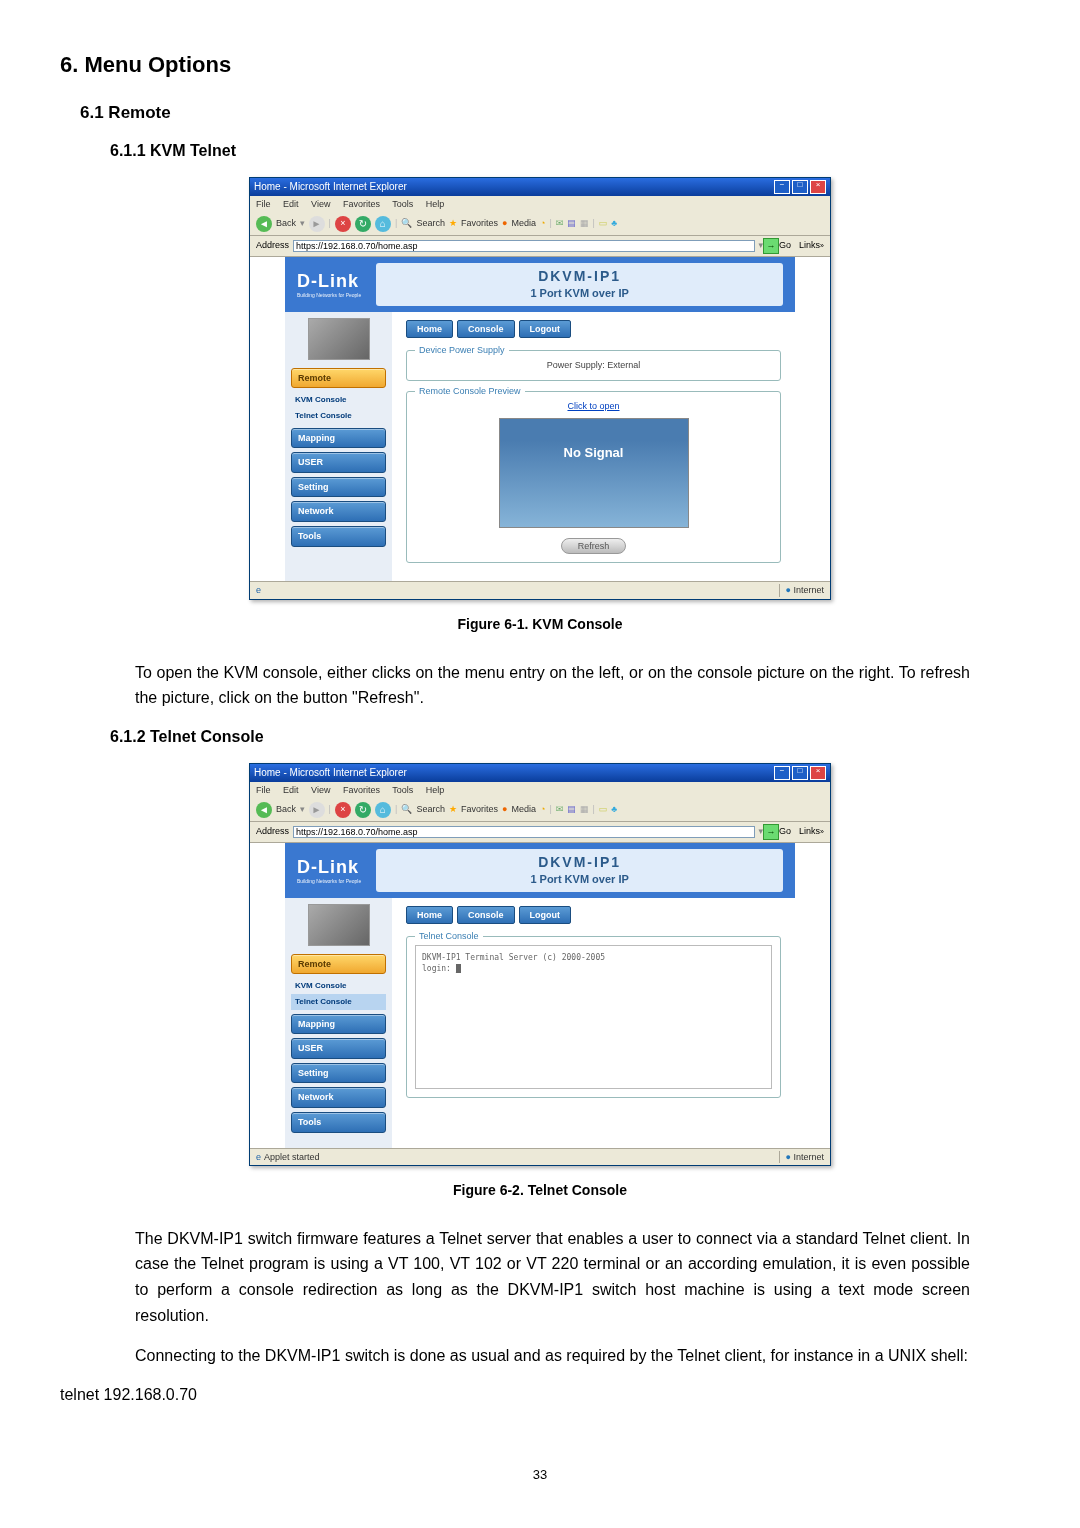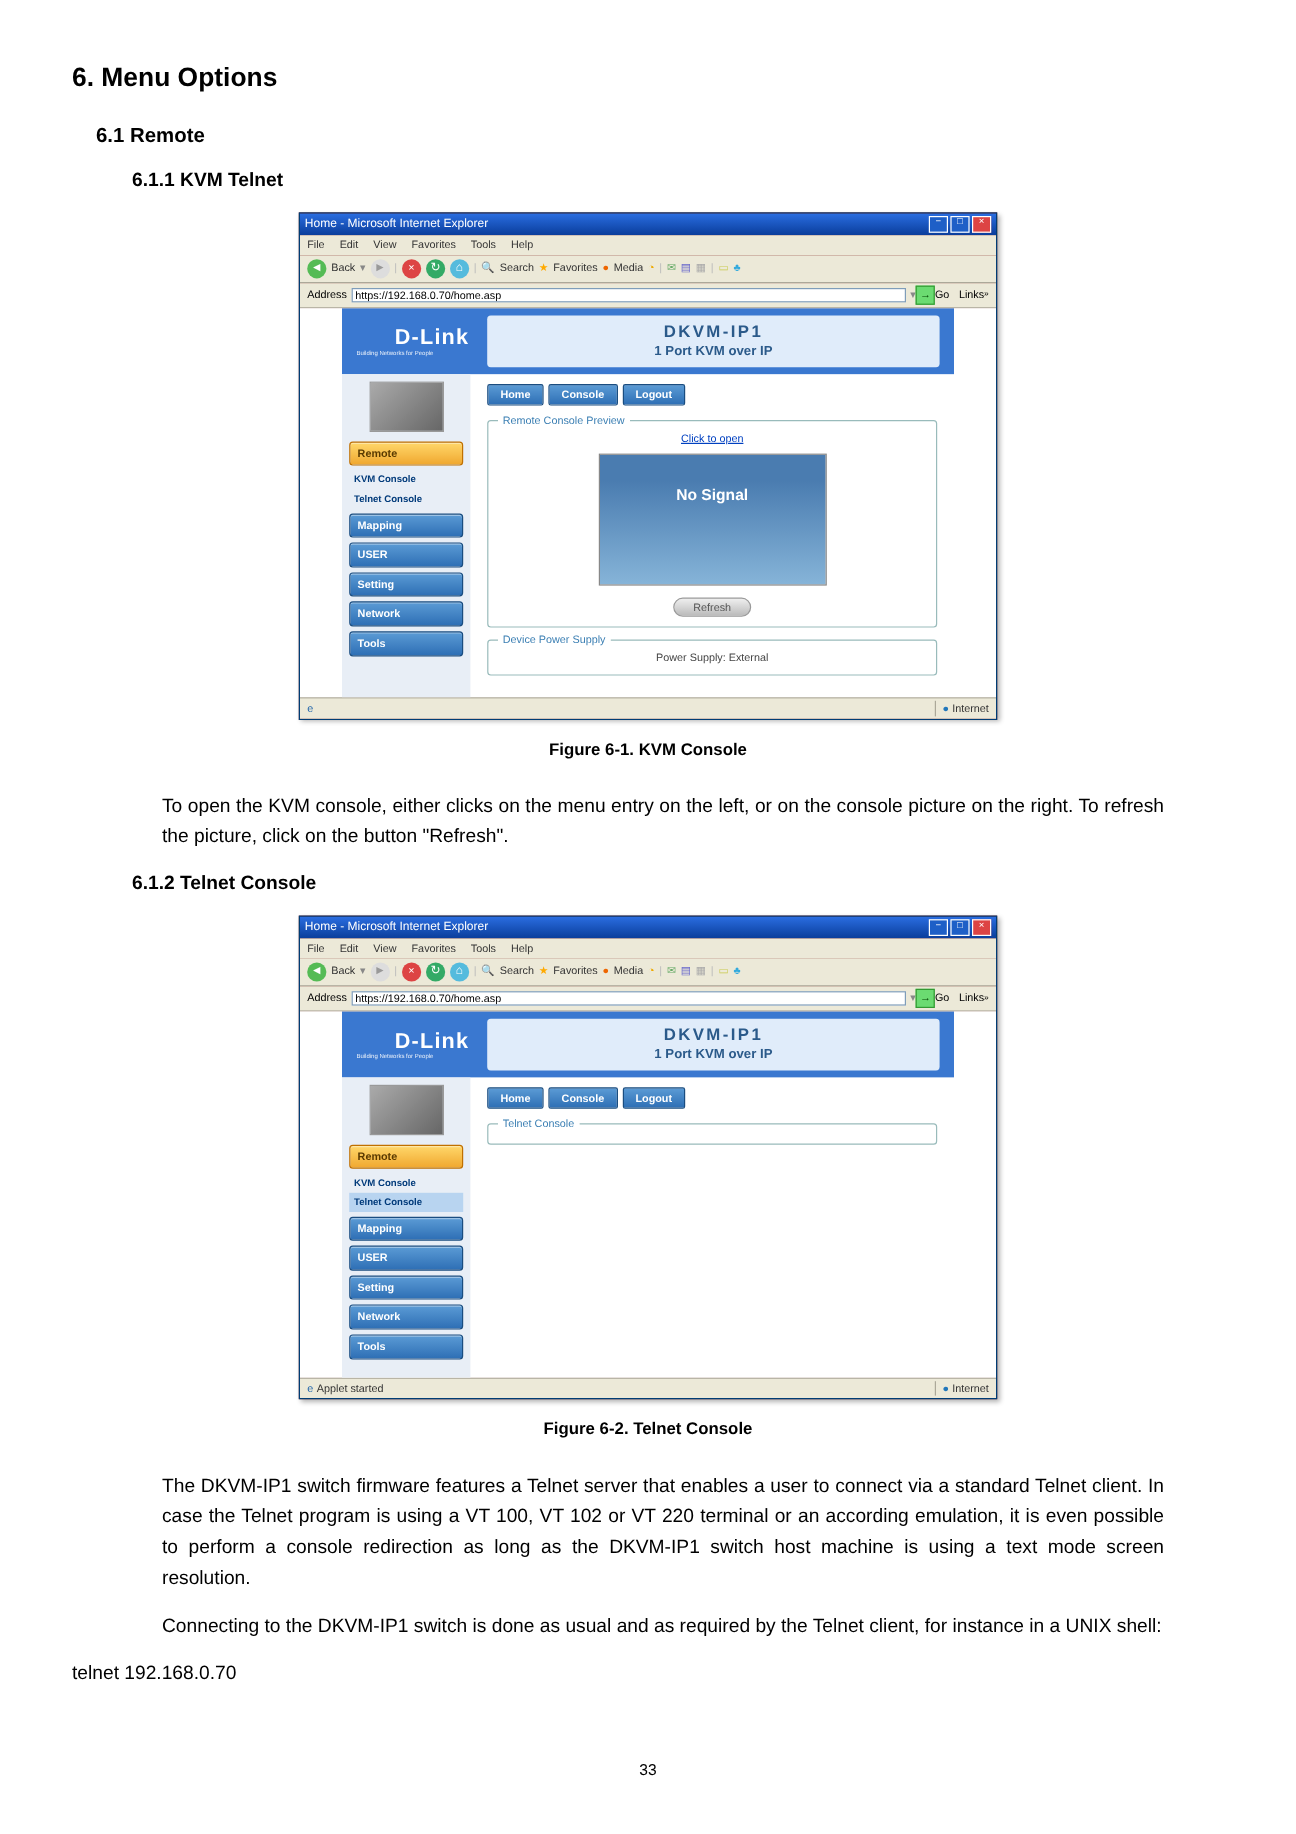--- a/index.html
+++ b/index.html
@@ -137,21 +137,20 @@
       background: linear-gradient(to bottom, #3a78d0, #3a78d0);
       padding: 6px 12px;
       display: flex;
       align-items: center;
       color: #fff;
     }
     .dlink-logo {
       font-size: 18px;
       font-weight: bold;
       letter-spacing: 1px;
-      margin-left: 32px;
     }
     .dlink-sub {
       font-size: 5px;
       opacity: 0.9;
       display: block;
       margin-top: -2px;
     }
     .dlink-title-right {
       flex: 1;
       text-align: center;
@@ -407,30 +406,30 @@
             <div class="side-cat">Network</div>
             <div class="side-cat">Tools</div>
           </div>
           <div class="dlink-main">
             <div class="dlink-tabs">
               <div class="dlink-tab">Home</div>
               <div class="dlink-tab">Console</div>
               <div class="dlink-tab">Logout</div>
             </div>
             <div class="fieldset-box">
+              <div class="fieldset-legend">Device Power Supply</div>
+              <div class="power-text">Power Supply: External</div>
+            </div>
+            <div class="fieldset-box">
               <div class="fieldset-legend">Remote Console Preview</div>
               <div class="click-open">Click to open</div>
               <div class="preview-box">
                 <span class="no-signal">No Signal</span>
               </div>
               <button class="refresh-btn">Refresh</button>
-            </div>
-            <div class="fieldset-box">
-              <div class="fieldset-legend">Device Power Supply</div>
-              <div class="power-text">Power Supply: External</div>
             </div>
           </div>
         </div>
       </div>
       <div class="page-right-gutter"></div>
     </div>
     <div class="status-bar">
       <span style="color:#26a;margin-right:3px">e</span>
       <span></span>
       <span class="spacer"></span>
@@ -524,20 +523,25 @@
             <div class="side-cat">Tools</div>
           </div>
           <div class="dlink-main">
             <div class="dlink-tabs">
               <div class="dlink-tab">Home</div>
               <div class="dlink-tab">Console</div>
               <div class="dlink-tab">Logout</div>
             </div>
             <div class="fieldset-box">
               <div class="fieldset-legend">Telnet Console</div>
+              <div class="telnet-box">
+                <div>DKVM-IP1 Terminal Server (c) 2000-2005</div>
+                <span>login:</span>
+                <span style="background:#666;color:#666">_</span>
+              </div>
             </div>
           </div>
         </div>
       </div>
       <div class="page-right-gutter"></div>
     </div>
     <div class="status-bar">
       <span style="color:#26a;margin-right:3px">e</span>
       <span>Applet started</span>
       <span class="spacer"></span>

